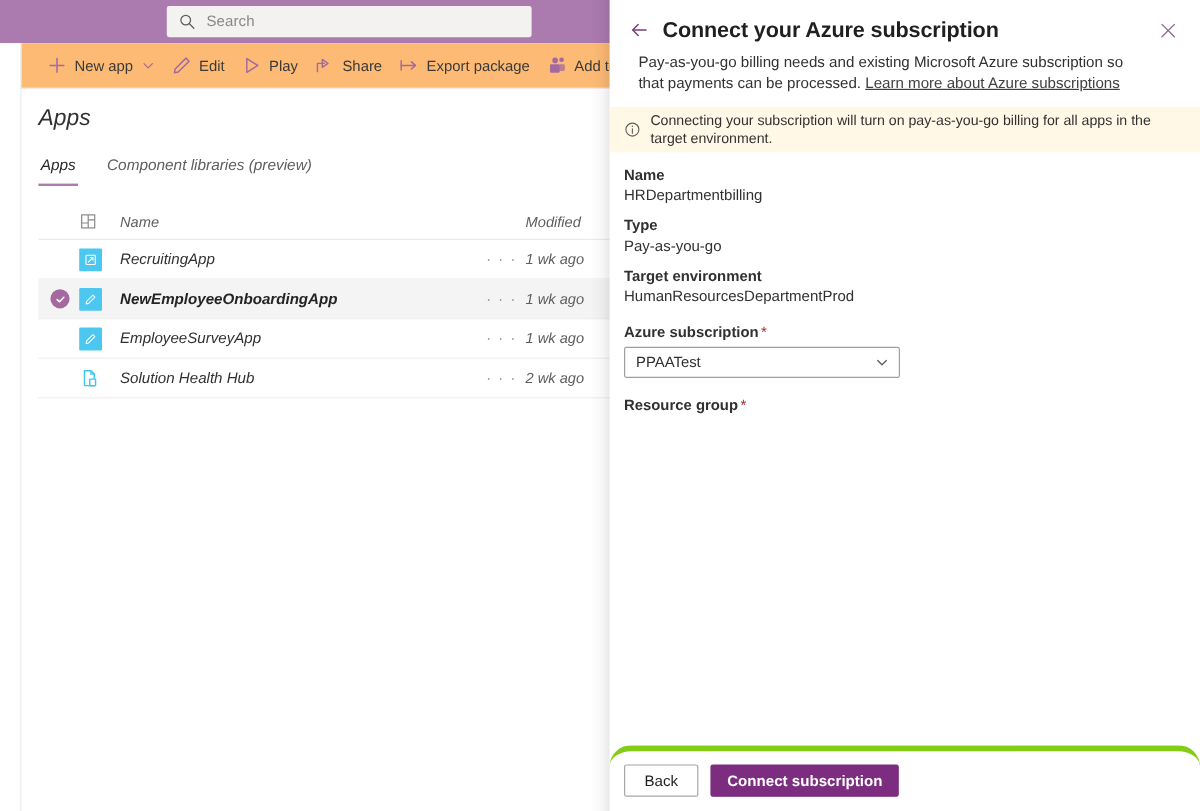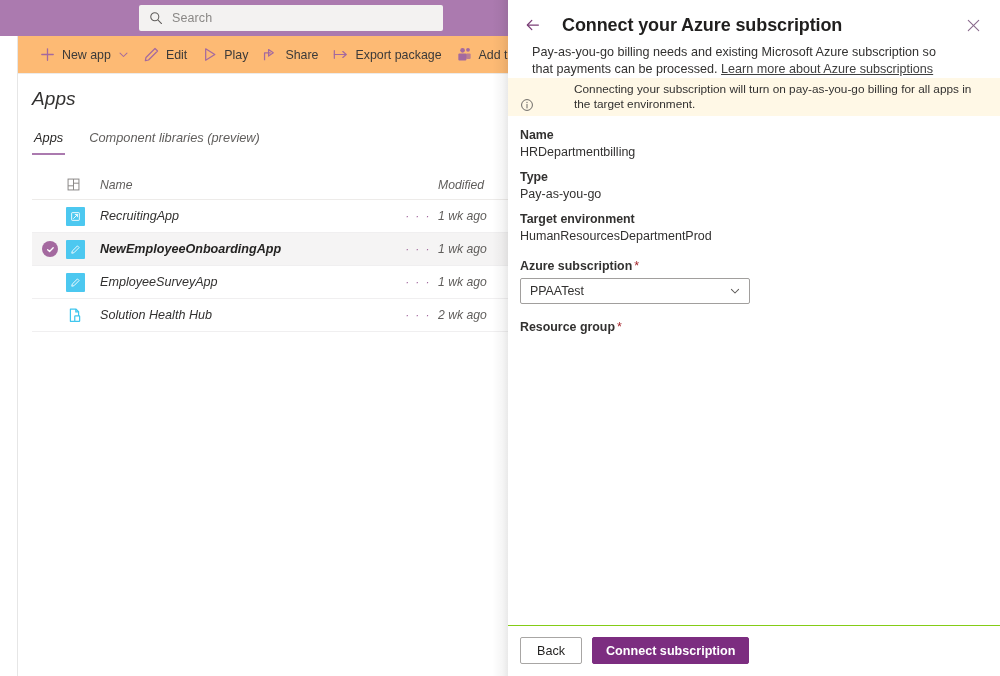--- a/index.html
+++ b/index.html
@@ -233,21 +233,21 @@
     display: flex; align-items: center; justify-content: center;
     color: #7a3e76;
     flex: 0 0 26px;
     cursor: default;
   }
   .back-btn svg { width: 16px; height: 16px; display:block; }
   .panel-title {
     font-size: 18px;
     font-weight: 600;
     color: #201f1e;
-    margin-left: 16px;
+    margin-left: 6px;
     letter-spacing: -.1px;
   }
   .close-btn {
     position: absolute;
     right: 14px; top: 12px;
     width: 26px; height: 26px;
     display: flex; align-items: center; justify-content: center;
     color: #8a6b8d;
     cursor: default;
   }
@@ -258,27 +258,27 @@
     font-size: 12.6px;
     line-height: 17px;
     color: #323130;
   }
   .panel-desc a {
     color: #404040;
     text-decoration: underline;
   }
 
   .infobar {
+    margin-top: 11px;
     background: #fff8e6;
     min-height: 25px;
     display: flex;
-    align-items: flex-end;
+    align-items: center;
     padding: 4px 14px 4px 12px;
     flex: 0 0 auto;
-    gap: 32px;
   }
   .infobar .i-ico {
     width: 14px; height: 14px;
     flex: 0 0 14px;
     color: #605e5c;
     margin-right: 8px;
   }
   .infobar .i-ico svg { width: 14px; height: 14px; display:block; }
   .infobar .i-txt {
     font-size: 11.8px;
@@ -327,24 +327,25 @@
   }
   .select .chev {
     width: 12px; height: 12px;
     color: #605e5c;
     flex: 0 0 12px;
   }
   .select .chev svg { width: 12px; height: 12px; display:block; }
 
   .panel-foot {
     flex: 0 0 auto;
-    border-top: 1px solid #84cc16;
+    border-top: 5px solid #84cc16;
     padding: 11px 12px 12px 12px;
     display: flex;
     gap: 10px;
+    border-radius: 18px;
   }
   .btn {
     height: 27px;
     min-width: 62px;
     padding: 0 13px;
     font-size: 12.6px;
     font-family: "Liberation Sans", sans-serif;
     border-radius: 2px;
     display: inline-flex;
     align-items: center;

